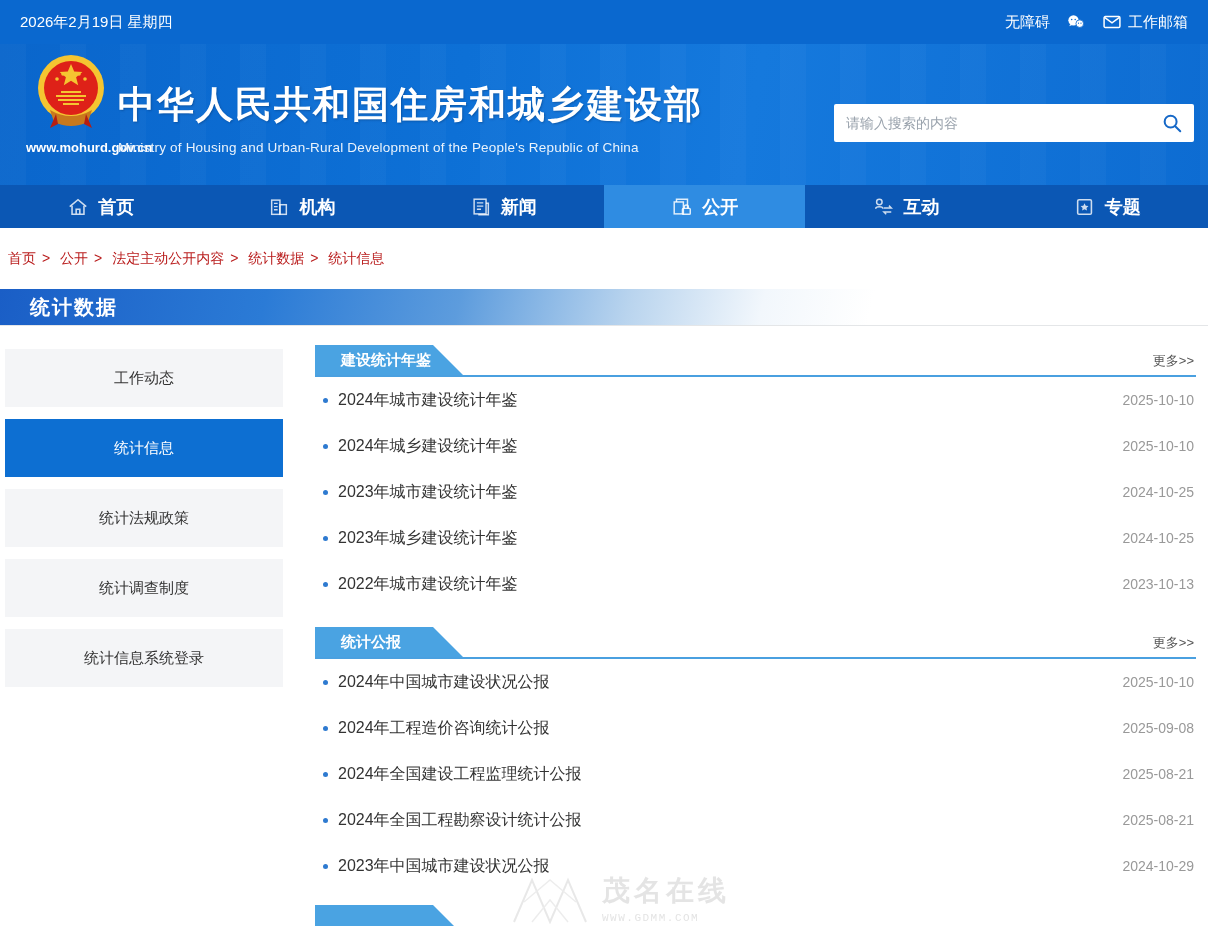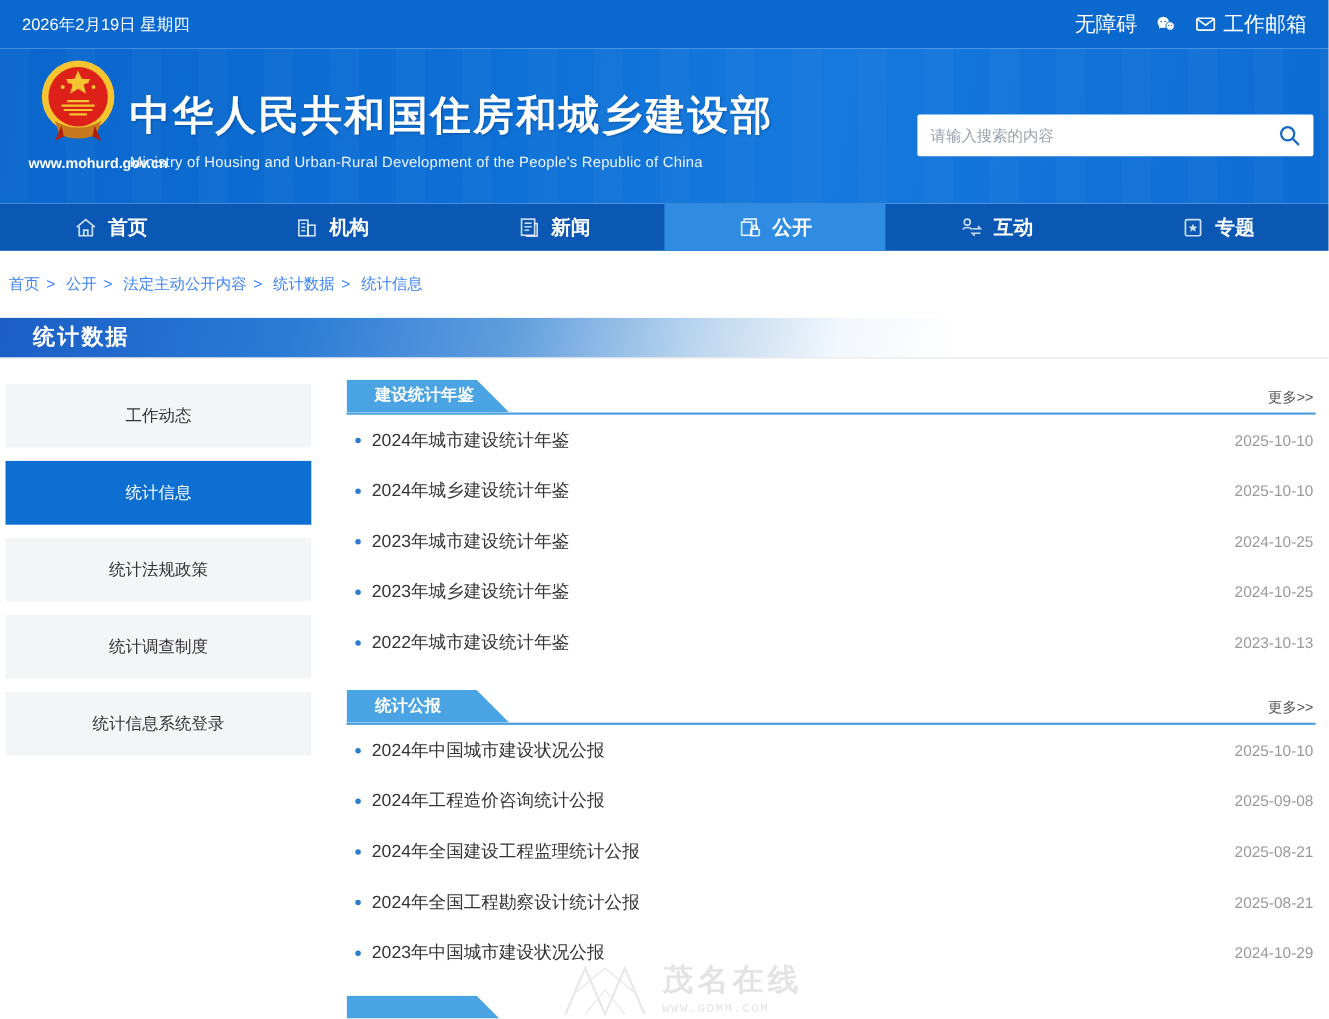--- a/index.html
+++ b/index.html
@@ -3,21 +3,21 @@
 <meta charset="utf-8">
 <style>
   * { margin:0; padding:0; box-sizing:border-box; }
   html,body { background:#fff; }
   body { font-family:"Liberation Sans","DejaVu Sans",sans-serif; }
   .page { width:1208px; height:926px; position:relative; overflow:hidden; background:#fff; }
 
   
   .topbar { height:44px; background:#0a68cf; display:flex; align-items:center; justify-content:space-between; padding:0 20px; }
   .topbar .date { color:#fff; font-size:15px; }
-  .topbar .right { display:flex; align-items:center; gap:16px; color:#fff; font-size:19px; }
+  .topbar .right { display:flex; align-items:center; gap:16px; color:#fff; font-size:15px; }
   .topbar .right a { color:#fff; text-decoration:none; display:flex; align-items:center; gap:6px; cursor:pointer; }
   .tb-icon { width:20px; height:20px; display:inline-block; }
 
   
   .header { height:141px; background:linear-gradient(100deg,#0a66cc 0%,#0d70d6 38%,#1579dd 62%,#0d6cd2 100%); position:relative; }
   .header::after { content:""; position:absolute; inset:0;
      background:repeating-linear-gradient(90deg, rgba(255,255,255,0.05) 0 26px, rgba(255,255,255,0) 26px 60px);
      opacity:.5; pointer-events:none; }
   .emblem-wrap { position:absolute; left:26px; top:8px; width:90px; text-align:center; z-index:2; }
   .emblem { width:70px; height:82px; }
@@ -30,21 +30,21 @@
   .searchbox input::placeholder { color:#9aa3ad; }
   .search-btn { width:44px; height:38px; display:flex; align-items:center; justify-content:center; cursor:pointer; }
 
   
   .nav { height:43px; background:#0b57b4; display:flex; }
   .nav-item { flex:1; display:flex; align-items:center; justify-content:center; gap:9px; color:#fff; font-size:18px; font-weight:bold; cursor:pointer; }
   .nav-item.active { background:#2f8ce2; }
   .nav-icon { width:22px; height:22px; }
 
   
-  .breadcrumb { margin:22px 0 0 8px; font-size:14px; color:#3b82f6; }
+  .breadcrumb { margin:22px 0 0 8px; font-size:14px; color:#b91c1c; }
   .breadcrumb span.crumb { cursor:pointer; }
   .breadcrumb .sep { margin:0 6px; }
 
   
   .banner { margin-top:21px; height:37px; width:100%; border-bottom:1px solid #e4e6e8; position:relative;
      background:linear-gradient(103deg,#1a5ec6 0%,#2b7bd6 22%,#5d9cdd 38%,#b9d4ee 52%,#f2f7fc 63%,#ffffff 72%); }
   .banner .banner-title { position:absolute; left:30px; top:0; line-height:36px; color:#fff; font-size:20px; font-weight:bold; letter-spacing:2px; }
 
   
   .body-wrap { display:flex; gap:32px; padding:16px 12px 0 5px; }

